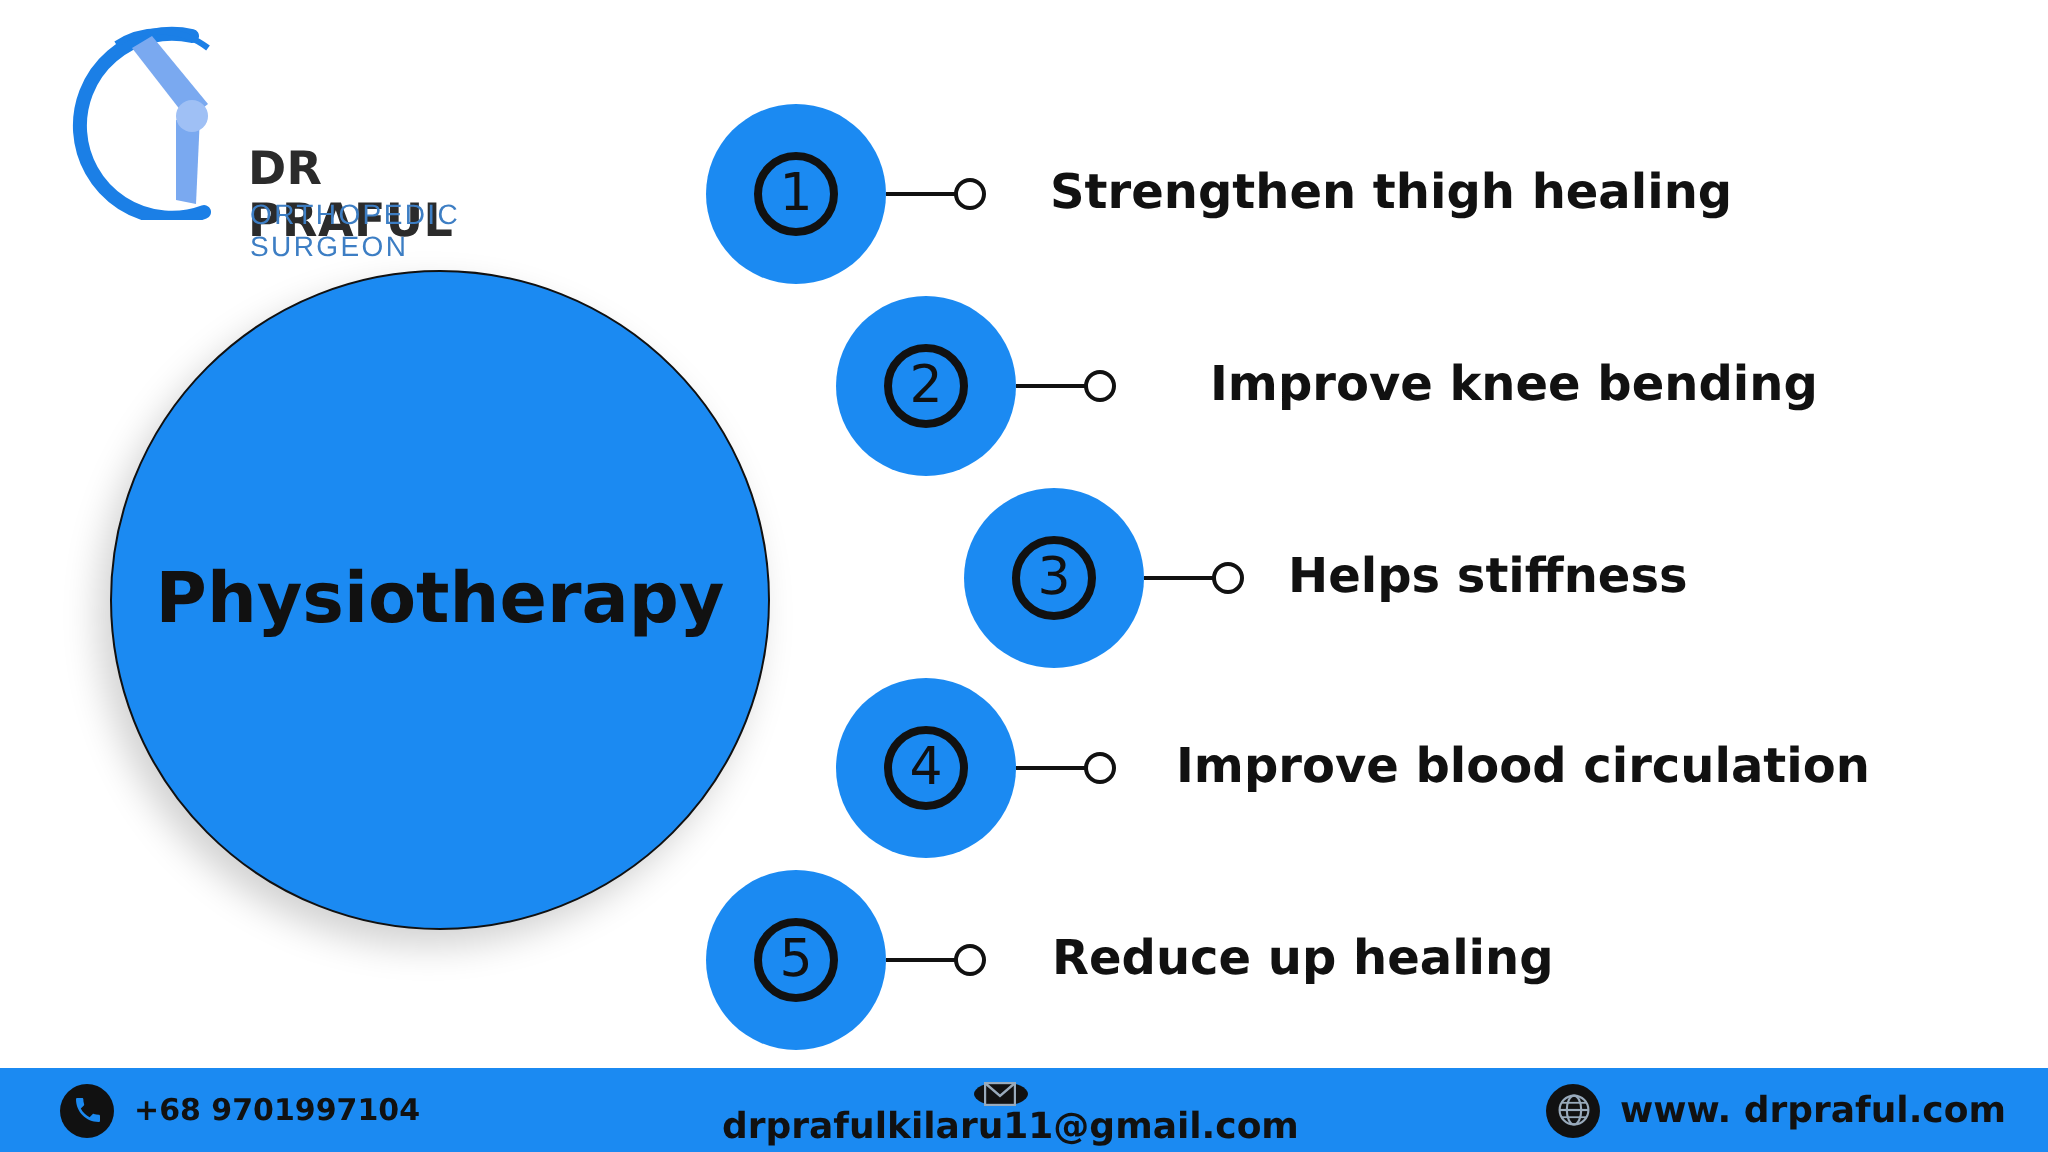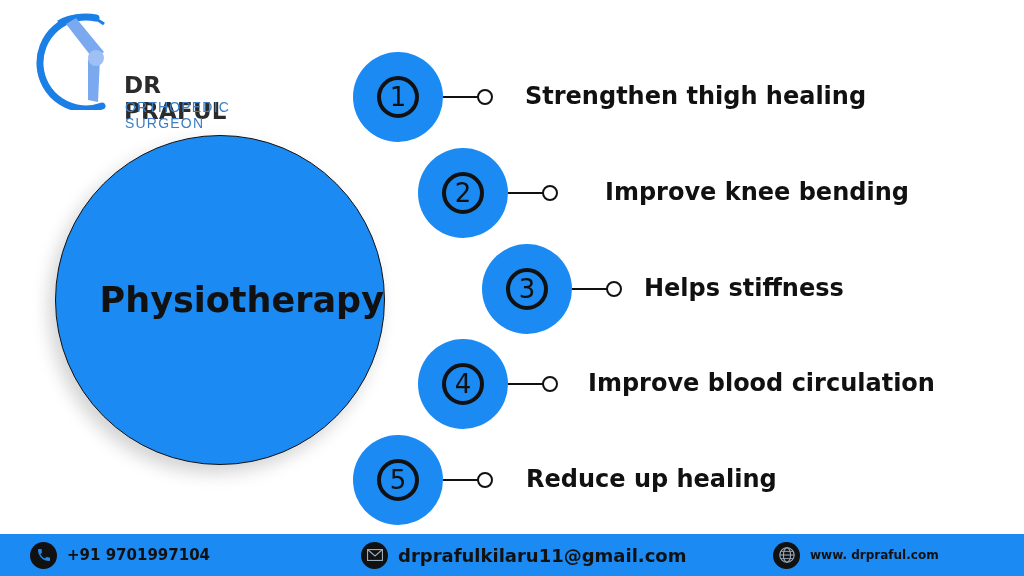--- a/index.html
+++ b/index.html
@@ -18,21 +18,21 @@
   .logo-sub {
     position: absolute; left: 107px; top: 89px;
     font-size: 14px; color: #3d7ec4; letter-spacing: 1.2px;
     font-family: Liberation Sans, sans-serif;
   }
   .big-circle {
     position: absolute; left: 55px; top: 135px; width: 330px; height: 330px;
     border-radius: 50%; background: #1b8af2; border: 1.5px solid #111;
     box-sizing: border-box;
     box-shadow: -6px 8px 18px rgba(0,0,0,0.18);
-    display: flex; align-items: flex-end; justify-content: center; flex-direction: column;
+    display: flex; align-items: center; justify-content: center; flex-direction: column;
   }
   .big-circle .t {
     font-family: "DejaVu Sans", sans-serif; font-weight: 700;
     font-size: 35px; color: #111; line-height: 52px; text-align: center;
   }
   .item { position: absolute; height: 90px; }
   .num-circle {
     position: absolute; left: 0; top: 0; width: 90px; height: 90px; border-radius: 50%;
     background: #1b8af2; display: flex; align-items: center; justify-content: center;
   }
@@ -126,36 +126,36 @@
   <div class="label" style="left:173px;">Reduce up healing</div>
 </div>
 
 <div class="footer">
   <div class="f-item" style="left:30px;">
     <div class="f-icon">
       <svg width="16" height="16" viewBox="0 0 24 24">
           <path d="M6.6 10.8c1.4 2.8 3.8 5.1 6.6 6.6l2.2-2.2c.3-.3.7-.4 1-.2 1.1.4 2.3.6 3.6.6.6 0 1 .4 1 1V20c0 .6-.4 1-1 1C10.6 21 3 13.4 3 4c0-.6.4-1 1-1h3.5c.6 0 1 .4 1 1 0 1.3.2 2.5.6 3.6.1.3 0 .7-.2 1L6.6 10.8z" fill="#1b8af2"></path>
         </svg>
     </div>
-    <span class="f-text" style="font-size:15px;">+91 9701997104</span>
+    <span class="f-text" style="font-size:15px;">+68 9701997104</span>
   </div>
-  <div class="f-item" style="left:361px;">
+  <div class="f-item" style="left:361px;flex-direction:column;">
     <div class="f-icon">
       <svg width="16" height="12" viewBox="0 0 16 12">
           <rect x="0.5" y="0.5" width="15" height="11" fill="none" stroke="#9ab" stroke-width="1.2"></rect>
           <path d="M0.5 0.5 L8 7 L15.5 0.5" fill="none" stroke="#9ab" stroke-width="1.2"></path>
         </svg>
     </div>
     <span class="f-text" style="font-size:18px;">drprafulkilaru11@gmail.com</span>
   </div>
   <div class="f-item" style="left:773px;">
     <div class="f-icon">
       <svg width="18" height="18" viewBox="0 0 20 20">
           <circle cx="10" cy="10" r="8" fill="none" stroke="#9ab" stroke-width="1.2"></circle>
           <ellipse cx="10" cy="10" rx="4" ry="8" fill="none" stroke="#9ab" stroke-width="1.2"></ellipse>
           <line x1="2" y1="10" x2="18" y2="10" stroke="#9ab" stroke-width="1.2"></line>
           <line x1="3" y1="6" x2="17" y2="6" stroke="#9ab" stroke-width="1"></line>
           <line x1="3" y1="14" x2="17" y2="14" stroke="#9ab" stroke-width="1"></line>
         </svg>
     </div>
-    <span class="f-text" style="font-size:12px;text-align:center;">www. drpraful.com</span>
+    <span class="f-text" style="font-size:18px;text-align:center;">www. drpraful.com</span>
   </div>
 </div>
 
 </body></html>

